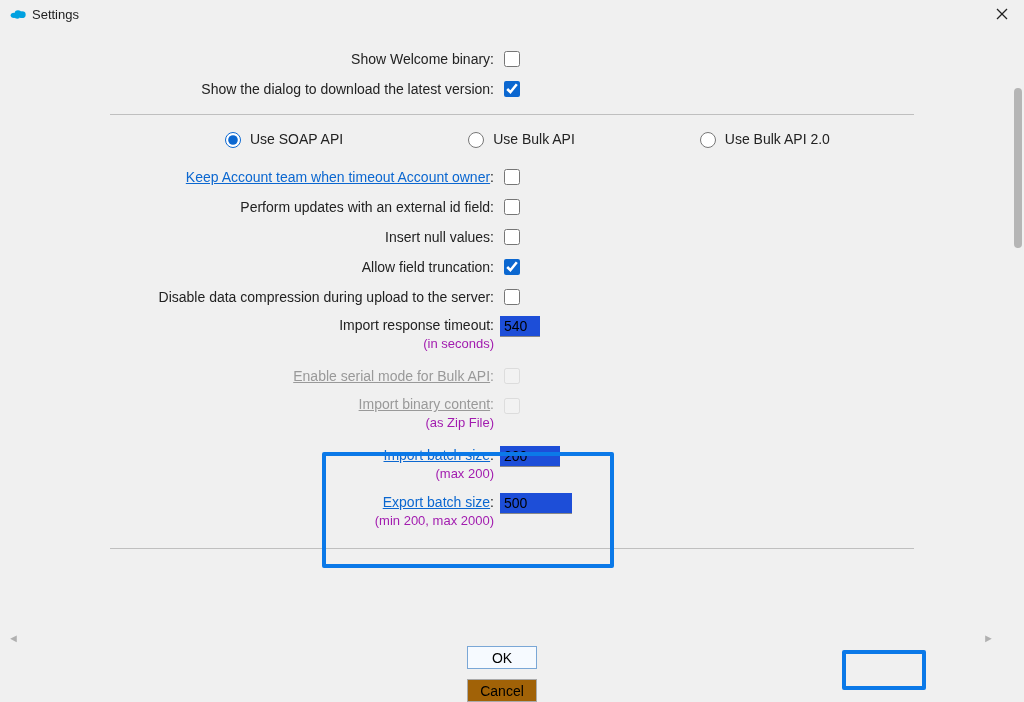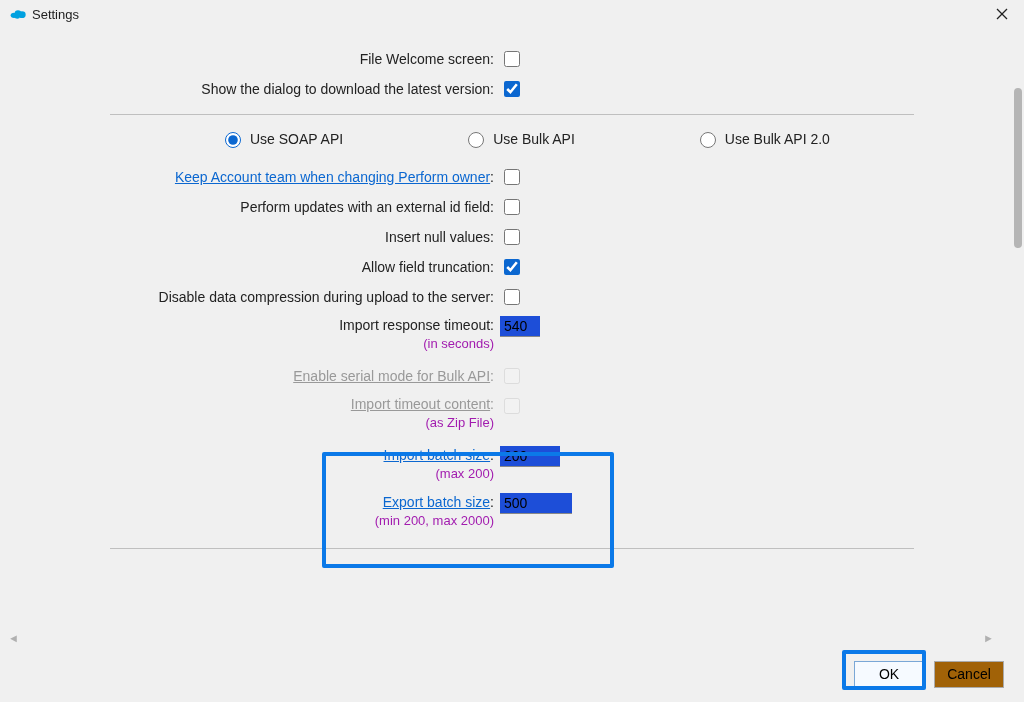--- a/index.html
+++ b/index.html
@@ -148,20 +148,21 @@
   }
   .footer {
     position: absolute;
     bottom: 0; left: 0; right: 0;
     height: 56px;
     display: flex;
     justify-content: flex-end;
     align-items: center;
     padding-right: 20px;
     gap: 10px;
+    flex-direction: column;
   }
   .btn {
     min-width: 70px;
     height: 27px;
     border: 1px solid #aaa;
     background: #a16207;
     font-size: 14px;
     cursor: pointer;
     font-family: inherit;
   }
@@ -196,21 +197,21 @@
       </svg>
     </div>
   </div>
 
   <div class="content-area">
 
     <div class="scroll-region">
       <div class="inner">
 
         <div class="row">
-          <div class="label-col">File Welcome screen:</div>
+          <div class="label-col">Show Welcome binary:</div>
           <div class="ctrl-col">
               <input type="checkbox" style="">
             </div>
         </div>
         <div class="row">
           <div class="label-col">Show the dialog to download the latest version:</div>
           <div class="ctrl-col">
               <input type="checkbox" checked="" style="">
             </div>
         </div>
@@ -226,21 +227,21 @@
             <input type="radio" name="api" style="">
             <span>Use Bulk API</span>
           </label>
           <label class="radio-opt">
             <input type="radio" name="api" style="">
             <span>Use Bulk API 2.0</span>
           </label>
         </div>
 
         <div class="row">
-          <div class="label-col"><a class="link">Keep Account team when changing Perform owner</a>:</div>
+          <div class="label-col"><a class="link">Keep Account team when timeout Account owner</a>:</div>
           <div class="ctrl-col">
               <input type="checkbox" style="">
             </div>
         </div>
         <div class="row">
           <div class="label-col">Perform updates with an external id field:</div>
           <div class="ctrl-col">
               <input type="checkbox" style="">
             </div>
         </div>
@@ -273,21 +274,21 @@
         </div>
 
         <div class="row disabled-text" style="margin-top:12px;">
           <div class="label-col"><a class="link">Enable serial mode for Bulk API</a>:</div>
           <div class="ctrl-col">
               <input type="checkbox" disabled="" style="">
             </div>
         </div>
         <div class="row disabled-text" style="align-items:flex-start;">
           <div class="label-col">
-            <a class="link">Import timeout content</a>:<br>
+            <a class="link">Import binary content</a>:<br>
             <span class="sublabel">(as Zip File)</span>
           </div>
           <div class="ctrl-col">
               <input type="checkbox" disabled="" style="">
             </div>
         </div>
 
         <div class="row" style="align-items:flex-start; margin-top:14px;">
           <div class="label-col">
             <a class="link">Import batch size</a>:<br>

